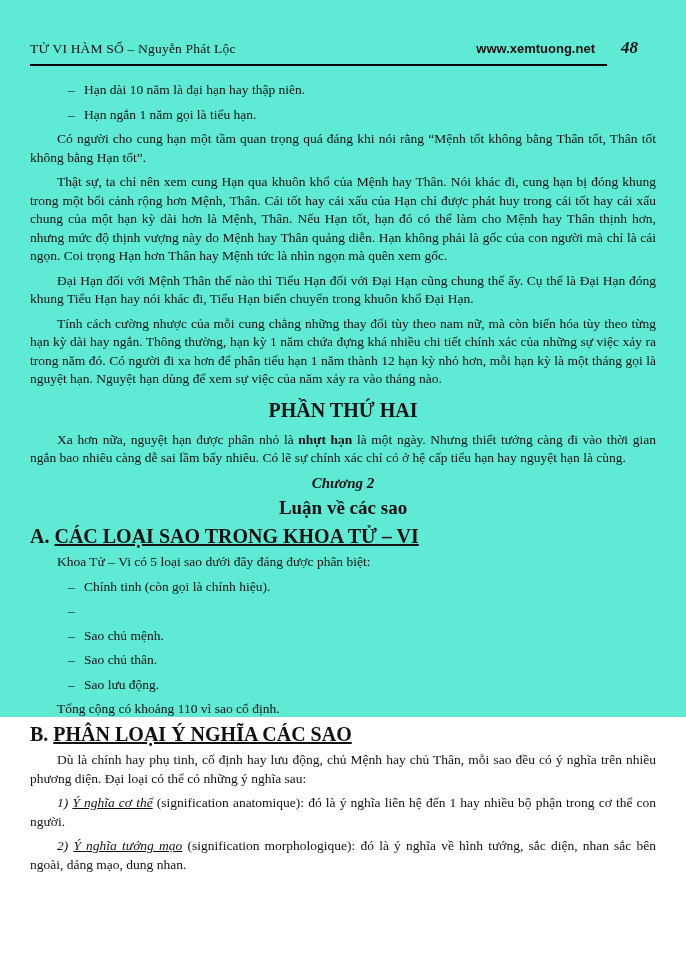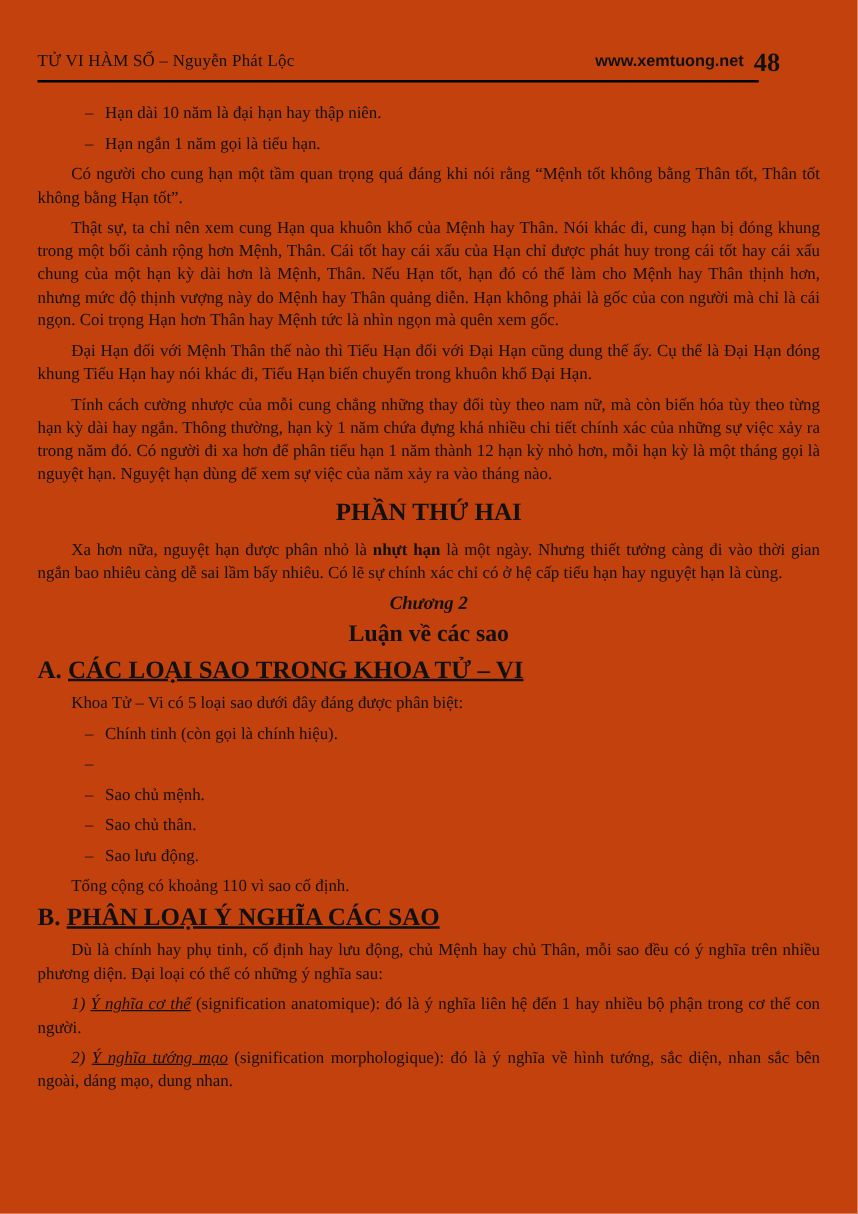--- a/index.html
+++ b/index.html
@@ -5,43 +5,43 @@
   html, body { margin: 0; padding: 0; }
   body {
     width: 686px; height: 971px;
     background: #ffffff;
     color: #111111;
     font-family: "Liberation Serif", "DejaVu Serif", serif;
     overflow: hidden;
   }
   .page {
     box-sizing: border-box;
-    width: 686px; height: 971px;
+    width: 686px; height: 717px;
     padding: 41px 30px 0 30px;
-    background: #c2410c;
+    background: #5eead4;
   }
   
   .header { position: relative; }
   .header-rule {
     width: 577px;
     display: flex;
     justify-content: space-between;
     align-items: baseline;
     border-bottom: 2px solid #000;
     padding-bottom: 7px;
   }
   .book-title { font-size: 13.5px; letter-spacing: 0.2px; }
   .site {
     font-family: "Liberation Sans", "DejaVu Sans", sans-serif;
     font-weight: bold; font-size: 13px;
     padding-right: 12px;
   }
   .pagenum {
-    position: absolute; right: 32px; top: -3px;
-    font-size: 21px; font-weight: bold; 
+    position: absolute; right: 18px; top: -3px;
+    font-size: 17px; font-weight: bold; font-style: italic;
   }
   
   .content { margin-top: 15px; font-size: 13.5px; line-height: 18.5px; }
   .block { margin: 0 0 6px 0; }
   .para, .item { text-indent: 27px; text-align: justify; }
   .bullet { display: flex; margin-left: 38px; }
   .marker { flex: none; width: 16px; }
   .h1 { text-align: center; font-weight: bold; font-size: 20px; line-height: 26px; margin: 8px 0 8px 0; }
   .h2 { text-align: center; font-weight: bold; font-style: italic; font-size: 15px; margin-bottom: 7px; }
   .h3 { text-align: center; font-weight: bold; font-size: 19px; margin-bottom: 9px; font-family: Liberation Serif, serif; }
@@ -65,21 +65,21 @@
       <div class="block bullet">
         <span class="marker">–</span>
         <span class="btext"><span>Hạn dài 10 năm là đại hạn hay thập niên.</span></span>
       </div>
       <div class="block bullet">
         <span class="marker">–</span>
         <span class="btext"><span>Hạn ngắn 1 năm gọi là tiểu hạn.</span></span>
       </div>
       <div class="block para"><span>Có người cho cung hạn một tầm quan trọng quá đáng khi nói rằng “Mệnh tốt không bằng Thân tốt, Thân tốt không bằng Hạn tốt”.</span></div>
       <div class="block para"><span>Thật sự, ta chỉ nên xem cung Hạn qua khuôn khổ của Mệnh hay Thân. Nói khác đi, cung hạn bị đóng khung trong một bối cảnh rộng hơn Mệnh, Thân. Cái tốt hay cái xấu của Hạn chỉ được phát huy trong cái tốt hay cái xấu chung của một hạn kỳ dài hơn là Mệnh, Thân. Nếu Hạn tốt, hạn đó có thể làm cho Mệnh hay Thân thịnh hơn, nhưng mức độ thịnh vượng này do Mệnh hay Thân quảng diễn. Hạn không phải là gốc của con người mà chỉ là cái ngọn. Coi trọng Hạn hơn Thân hay Mệnh tức là nhìn ngọn mà quên xem gốc.</span></div>
-      <div class="block para"><span>Đại Hạn đối với Mệnh Thân thế nào thì Tiểu Hạn đối với Đại Hạn cũng dung thế ấy. Cụ thể là Đại Hạn đóng khung Tiểu Hạn hay nói khác đi, Tiểu Hạn biến chuyển trong khuôn khổ Đại Hạn.</span></div>
+      <div class="block para"><span>Đại Hạn đối với Mệnh Thân thế nào thì Tiểu Hạn đối với Đại Hạn cũng chung thế ấy. Cụ thể là Đại Hạn đóng khung Tiểu Hạn hay nói khác đi, Tiểu Hạn biến chuyển trong khuôn khổ Đại Hạn.</span></div>
       <div class="block para"><span>Tính cách cường nhược của mỗi cung chẳng những thay đổi tùy theo nam nữ, mà còn biến hóa tùy theo từng hạn kỳ dài hay ngắn. Thông thường, hạn kỳ 1 năm chứa đựng khá nhiều chi tiết chính xác của những sự việc xảy ra trong năm đó. Có người đi xa hơn để phân tiểu hạn 1 năm thành 12 hạn kỳ nhỏ hơn, mỗi hạn kỳ là một tháng gọi là nguyệt hạn. Nguyệt hạn dùng để xem sự việc của năm xảy ra vào tháng nào.</span></div>
       <div class="block h1"><span>PHẦN THỨ HAI</span></div>
       <div class="block para"><span>Xa hơn nữa, nguyệt hạn được phân nhỏ là </span><span class="b">nhựt hạn</span><span> là một ngày. Nhưng thiết tưởng càng đi vào thời gian ngắn bao nhiêu càng dễ sai lầm bấy nhiêu. Có lẽ sự chính xác chỉ có ở hệ cấp tiểu hạn hay nguyệt hạn là cùng.</span></div>
       <div class="block h2"><span>Chương 2</span></div>
       <div class="block h3"><span>Luận về các sao</span></div>
       <div class="block section"><span>A. </span><span class="u">CÁC LOẠI SAO TRONG KHOA TỬ – VI</span></div>
       <div class="block para"><span>Khoa Tử – Vi có 5 loại sao dưới đây đáng được phân biệt:</span></div>
       <div class="block bullet">
         <span class="marker">–</span>
         <span class="btext"><span>Chính tinh (còn gọi là chính hiệu).</span></span>

